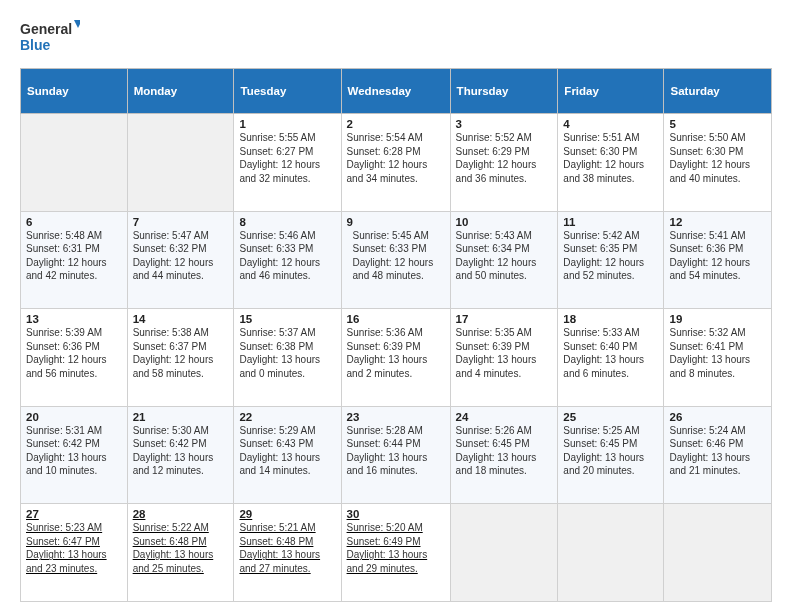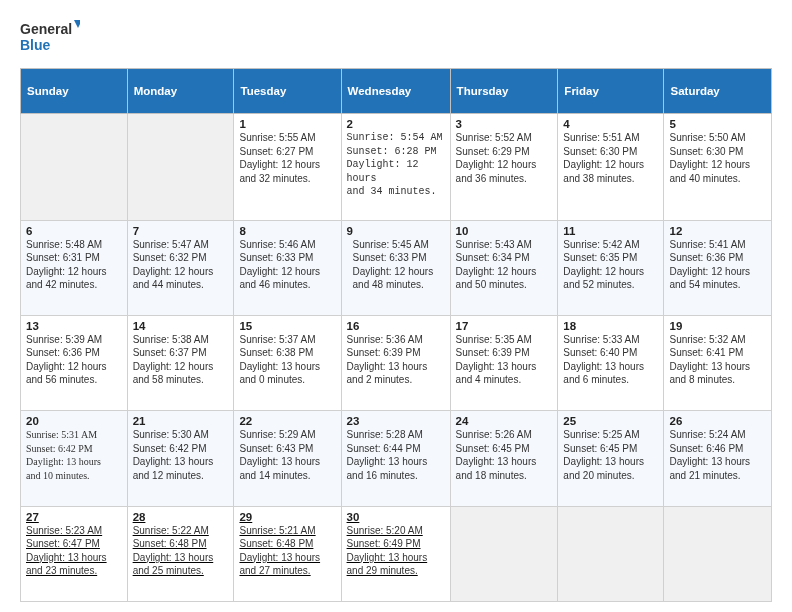--- a/index.html
+++ b/index.html
@@ -122,21 +122,21 @@
           <td class="empty"></td>
           <td>
             <span class="day-number">1</span>
             <div class="day-info" style="white-space: pre-line;">Sunrise: 5:55 AM
 Sunset: 6:27 PM
 Daylight: 12 hours
 and 32 minutes.</div>
           </td>
           <td>
             <span class="day-number">2</span>
-            <div class="day-info" style="white-space: pre-line; font-family: Liberation Mono, monospace;">Sunrise: 5:54 AM
+            <div class="day-info" style="white-space: pre-line;">Sunrise: 5:54 AM
 Sunset: 6:28 PM
 Daylight: 12 hours
 and 34 minutes.</div>
           </td>
           <td>
             <span class="day-number">3</span>
             <div class="day-info" style="white-space: pre-line;">Sunrise: 5:52 AM
 Sunset: 6:29 PM
 Daylight: 12 hours
 and 36 minutes.</div>
@@ -254,21 +254,21 @@
             <span class="day-number">19</span>
             <div class="day-info" style="white-space: pre-line;">Sunrise: 5:32 AM
 Sunset: 6:41 PM
 Daylight: 13 hours
 and 8 minutes.</div>
           </td>
         </tr>
         <tr>
           <td>
             <span class="day-number">20</span>
-            <div class="day-info" style="white-space: pre-line; font-family: Liberation Serif, serif;">Sunrise: 5:31 AM
+            <div class="day-info" style="white-space: pre-line;">Sunrise: 5:31 AM
 Sunset: 6:42 PM
 Daylight: 13 hours
 and 10 minutes.</div>
           </td>
           <td>
             <span class="day-number">21</span>
             <div class="day-info" style="white-space: pre-line;">Sunrise: 5:30 AM
 Sunset: 6:42 PM
 Daylight: 13 hours
 and 12 minutes.</div>

